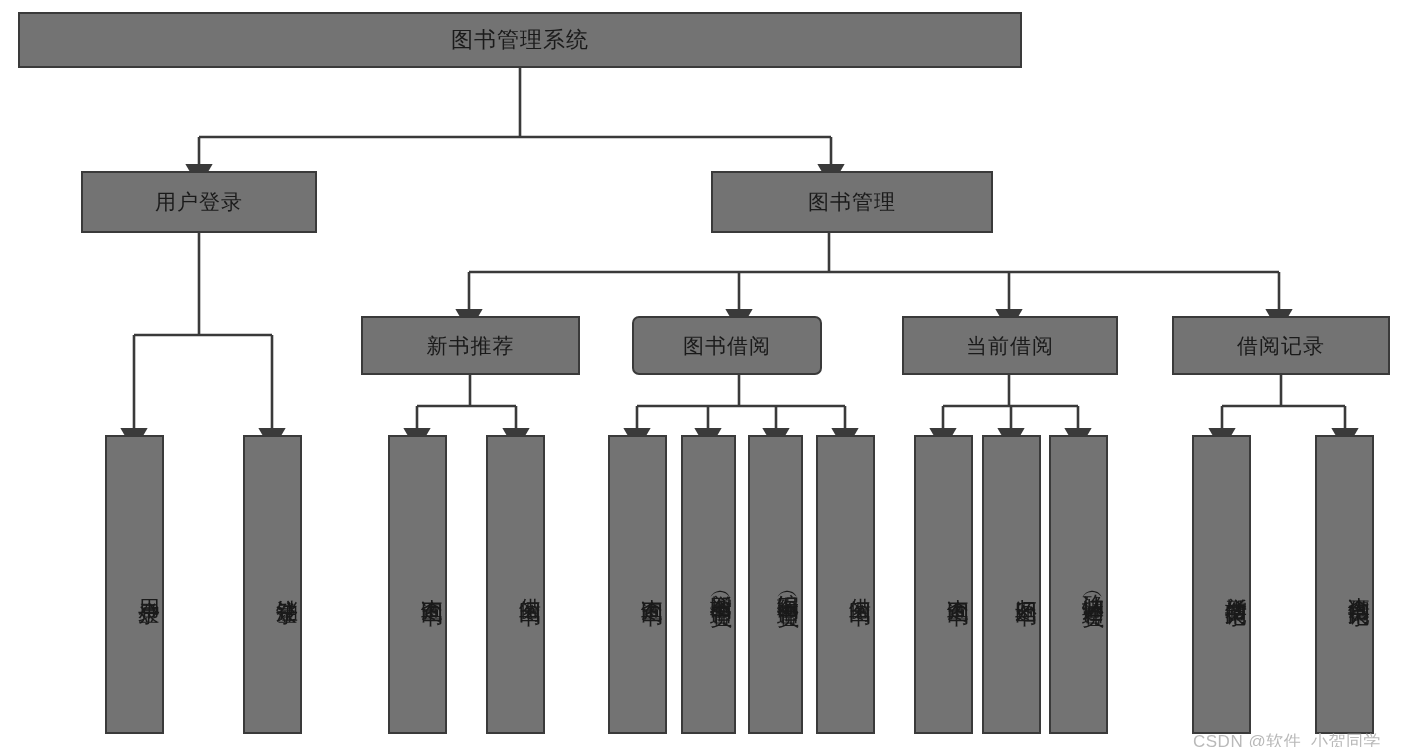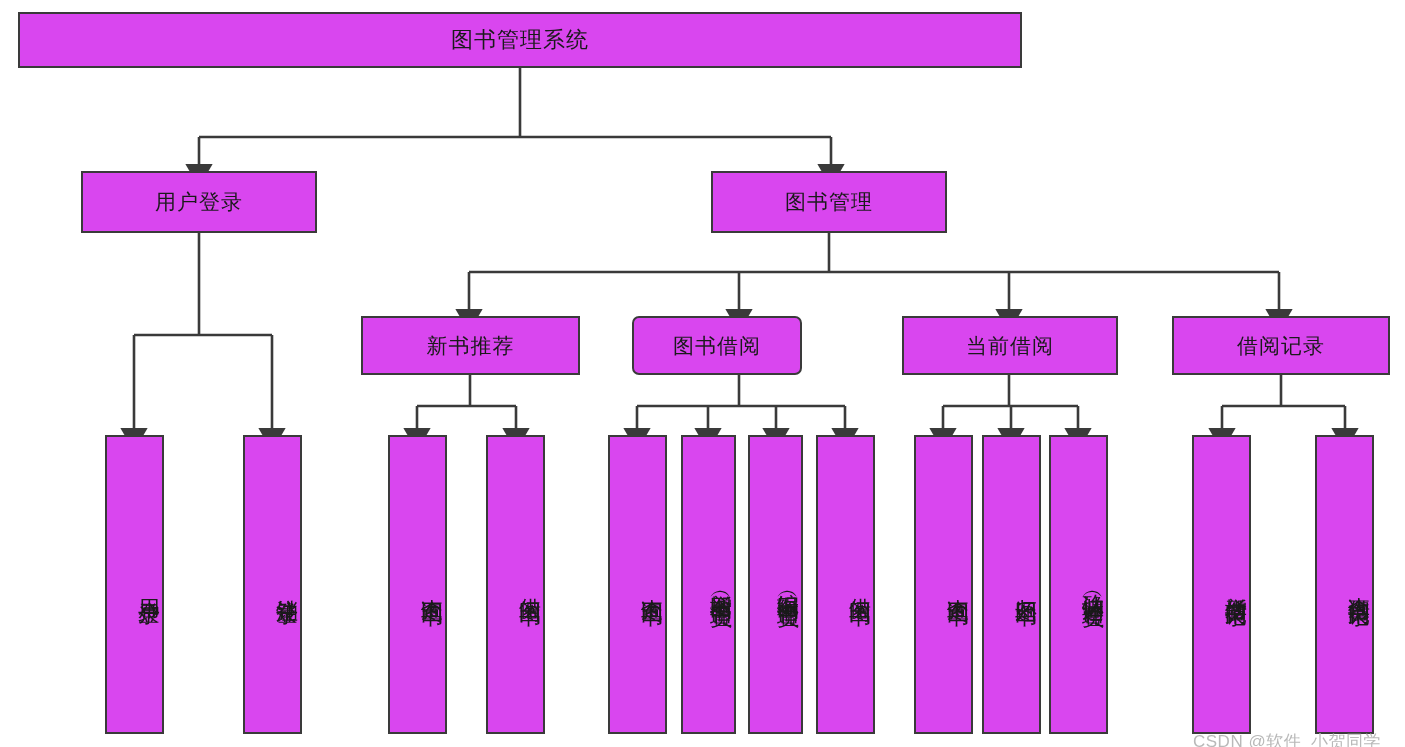--- a/index.html
+++ b/index.html
@@ -23,21 +23,21 @@
     left: 0;
     top: 0;
     width: 1405px;
     height: 747px;
     pointer-events: none;
   }
   .node {
     position: absolute;
     box-sizing: border-box;
     border: 2.2px solid #3a3a3a;
-    background: #d946ef;
+    background: #737373;
     display: flex;
     align-items: center;
     justify-content: center;
     color: #1a1a1a;
     z-index: 2;
   }
   .node.horizontal {
     font-size: 21px;
     letter-spacing: 1px;
   }
@@ -127,28 +127,28 @@
     </g>
   </svg>
 
   <div class="node root" id="n-root" style="left: 18px; top: 12px; width: 1004px; height: 56px;">
     <span>图书管理系统</span>
   </div>
 
   <div class="node horizontal" id="n-l2-0" style="left: 81px; top: 171px; width: 236px; height: 62px;">
     <span>用户登录</span>
   </div>
-  <div class="node horizontal" id="n-l2-1" style="left: 711px; top: 171px; width: 236px; height: 62px;">
+  <div class="node horizontal" id="n-l2-1" style="left: 711px; top: 171px; width: 282px; height: 62px;">
     <span>图书管理</span>
   </div>
 
   <div class="node horizontal" id="n-l3-0" style="left: 361px; top: 316px; width: 219px; height: 59px; align-items: center;">
     <span>新书推荐</span>
   </div>
-  <div class="node horizontal" id="n-l3-1" style="left: 632px; top: 316px; width: 170px; height: 59px; border-radius: 7px;">
+  <div class="node horizontal" id="n-l3-1" style="left: 632px; top: 316px; width: 190px; height: 59px; border-radius: 7px;">
     <span>图书借阅</span>
   </div>
   <div class="node horizontal" id="n-l3-2" style="left: 902px; top: 316px; width: 216px; height: 59px;">
     <span>当前借阅</span>
   </div>
   <div class="node horizontal" id="n-l3-3" style="left: 1172px; top: 316px; width: 218px; height: 59px;">
     <span>借阅记录</span>
   </div>
 
   <div class="node vertical" id="n-leaf-0" style="left: 105px; top: 435px; width: 59px; height: 299px;">

